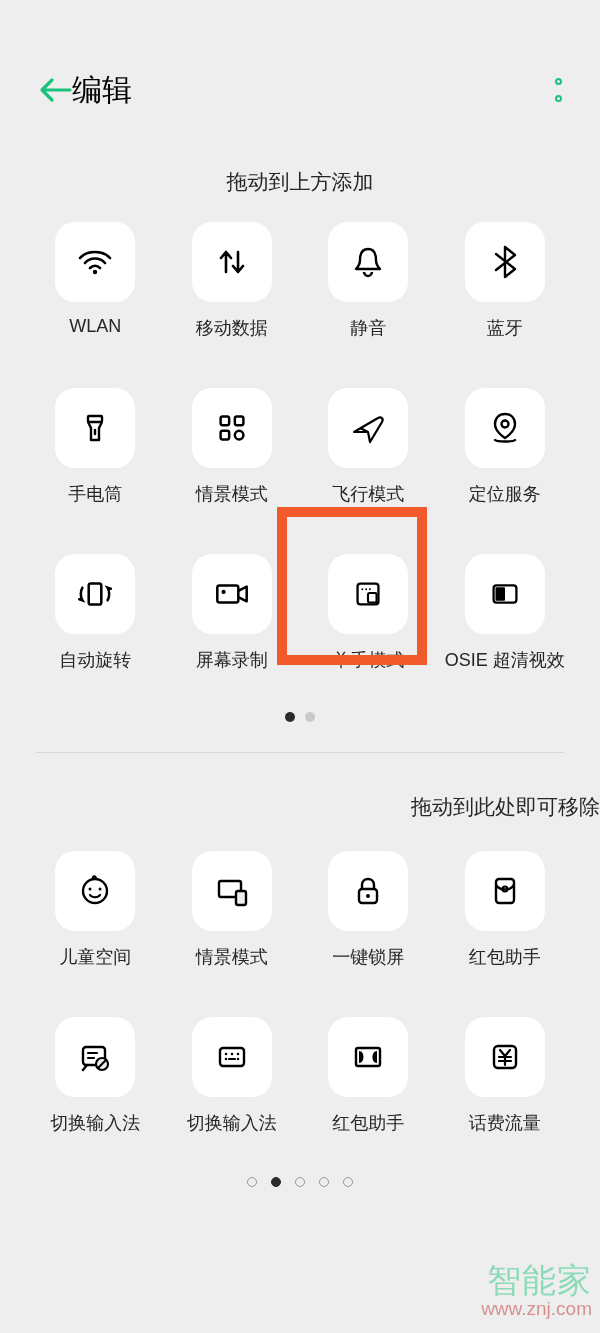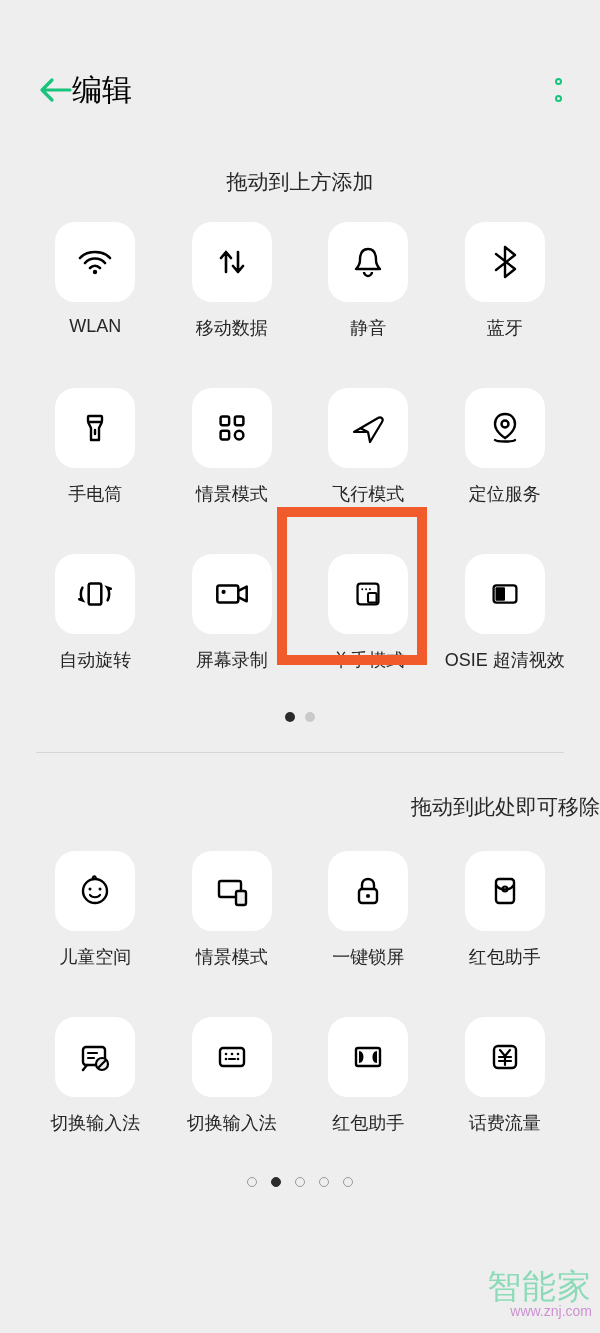--- a/index.html
+++ b/index.html
@@ -121,21 +121,21 @@
   .pager2 span.active { background: #2b2b2b; border-color: #2b2b2b; }
   .watermark {
     position: absolute;
     right: 8px;
     bottom: 14px;
     text-align: right;
     line-height: 1.05;
     opacity: 0.45;
   }
   .watermark .wm-main { font-size: 34px; color: #18c47b; font-weight: 500; letter-spacing: 1px; }
-  .watermark .wm-sub { font-size: 14px; color: #a21caf; }
+  .watermark .wm-sub { font-size: 19px; color: #b91c1c; }
   svg { display: block; }
 </style>
 </head>
 <body>
 
 <div class="header">
   <div class="header-left">
     <span>
       <svg width="34" height="26" viewBox="0 0 34 26" fill="none">
         <path d="M32 13 H4 M4 13 L14 3 M4 13 L14 23" stroke="#18c47b" stroke-width="3.2" stroke-linecap="round" stroke-linejoin="round"></path>

